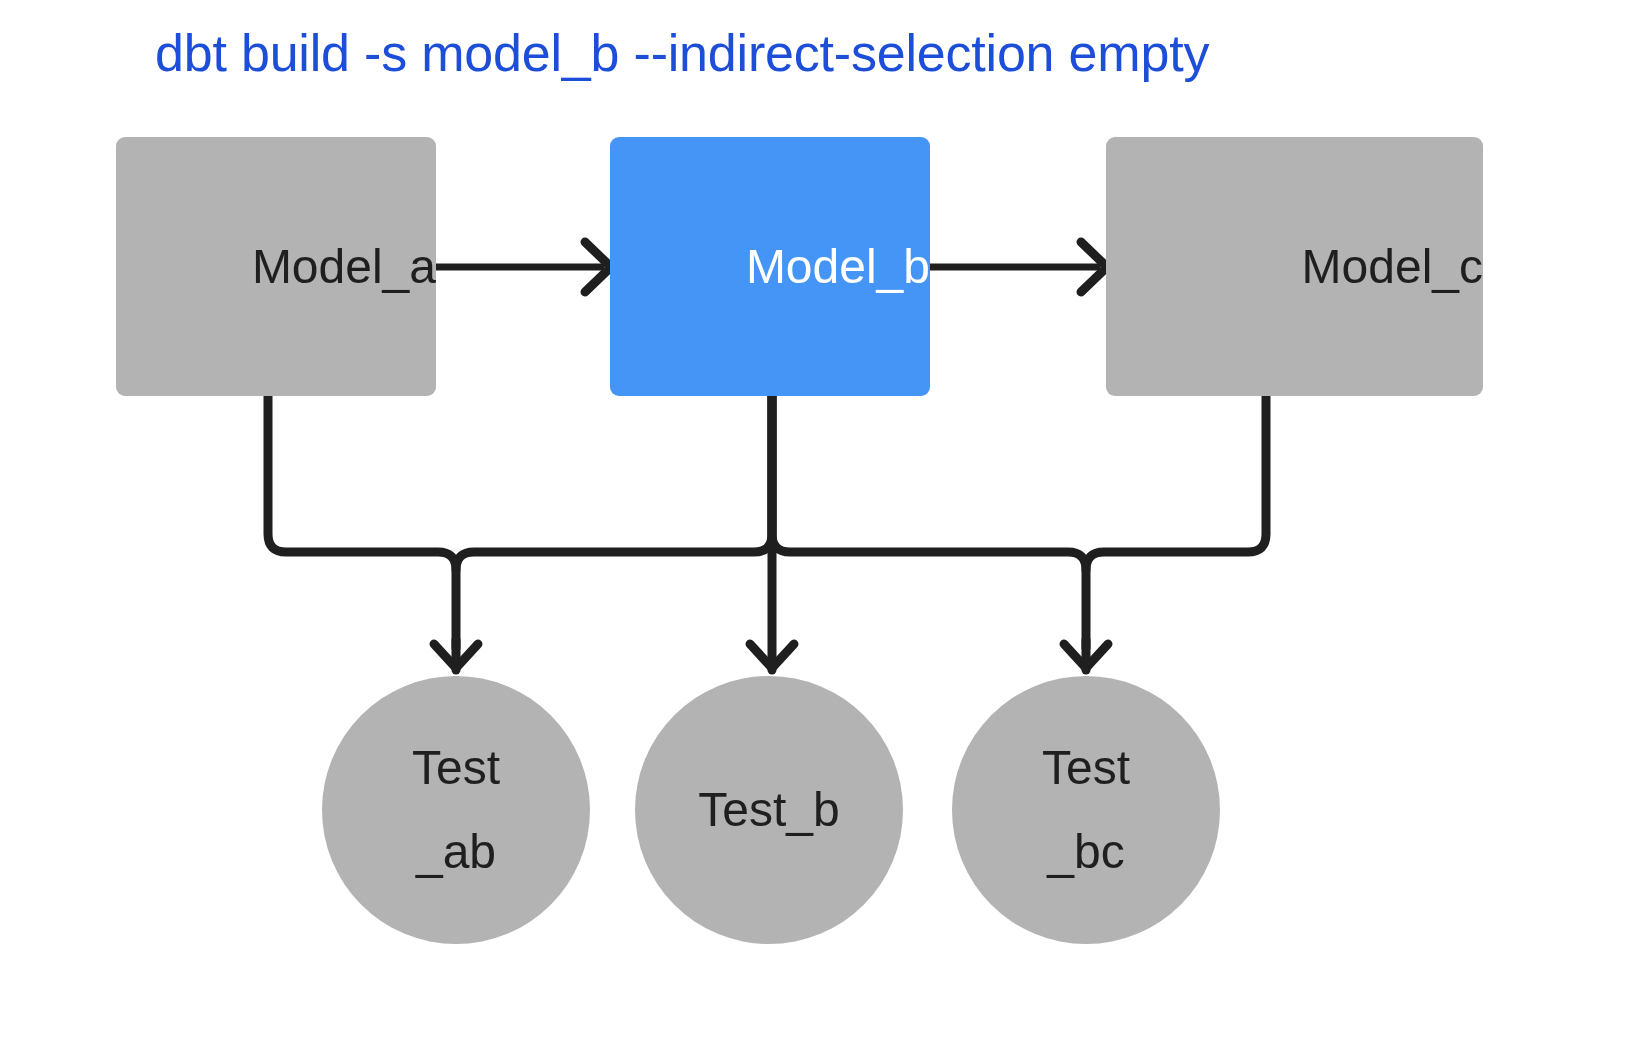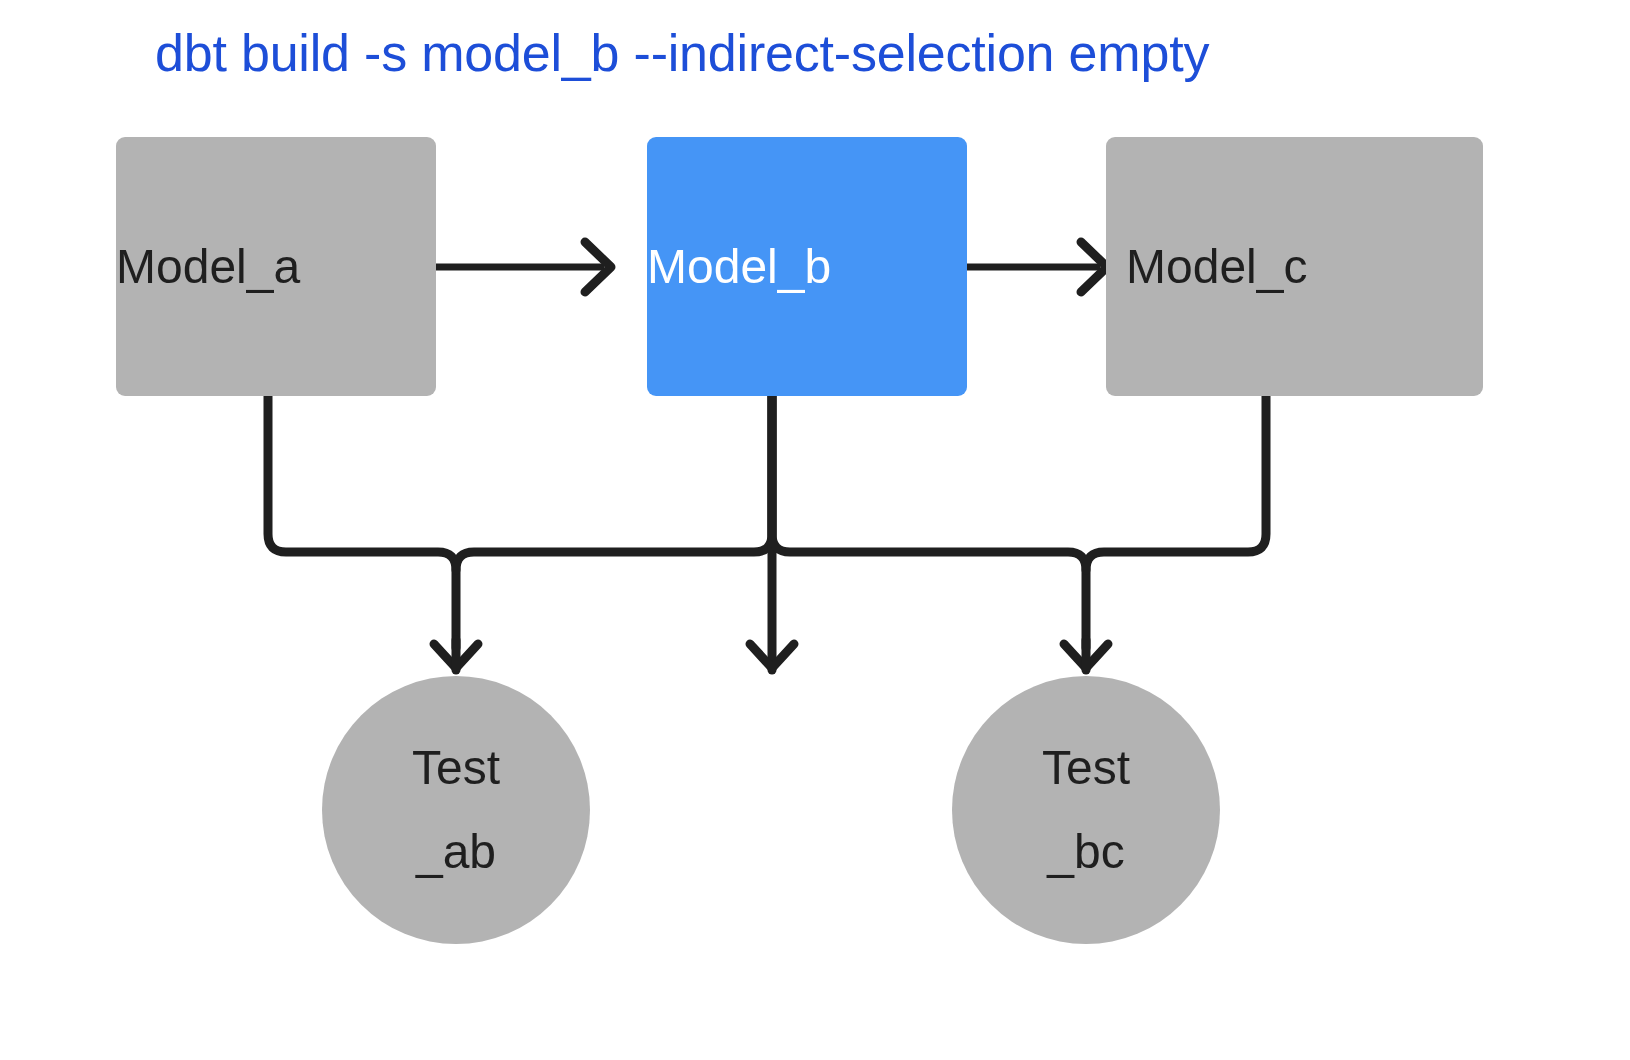--- a/index.html
+++ b/index.html
@@ -33,31 +33,31 @@
     font-size: 52px;
     line-height: 1.1;
     color: #1d4ed8;
     letter-spacing: -0.2px;
     white-space: nowrap;
   }
   .model-node {
     position: absolute;
     display: flex;
     align-items: center;
-    justify-content: flex-start;
+    justify-content: flex-end;
     border-radius: 9px;
     font-size: 48px;
     color: #1f1f1f;
     box-sizing: border-box;
   }
   .model-node.grey { background: #b3b3b3; }
   .model-node.blue { background: #4595f6; color: #ffffff; }
 
   #node-model-a { left: 116px; top: 137px; width: 320px; height: 259px; }
-  #node-model-b { left: 610px; top: 137px; width: 320px; height: 259px; margin-left: 37px; }
+  #node-model-b { left: 610px; top: 137px; width: 320px; height: 259px; }
   #node-model-c { left: 1106px; top: 137px; width: 377px; height: 259px; padding-left: 20px; }
 
   .test-node {
     position: absolute;
     border-radius: 50%;
     background: #b3b3b3;
     display: flex;
     flex-direction: column;
     align-items: center;
     justify-content: center;
@@ -133,19 +133,22 @@
 
   <div class="model-node grey" id="node-model-c">
     <span>Model_c</span>
   </div>
 
   <div class="test-node" id="node-test-ab">
     <span class="test-line">Test</span>
     <span class="test-line">_ab</span>
   </div>
 
+  <div class="test-node" id="node-test-b">
+    <span class="test-line">Test_b</span>
+  </div>
 
   <div class="test-node" id="node-test-bc">
     <span class="test-line">Test</span>
     <span class="test-line">_bc</span>
   </div>
 
 </div>
 
 </body></html>

